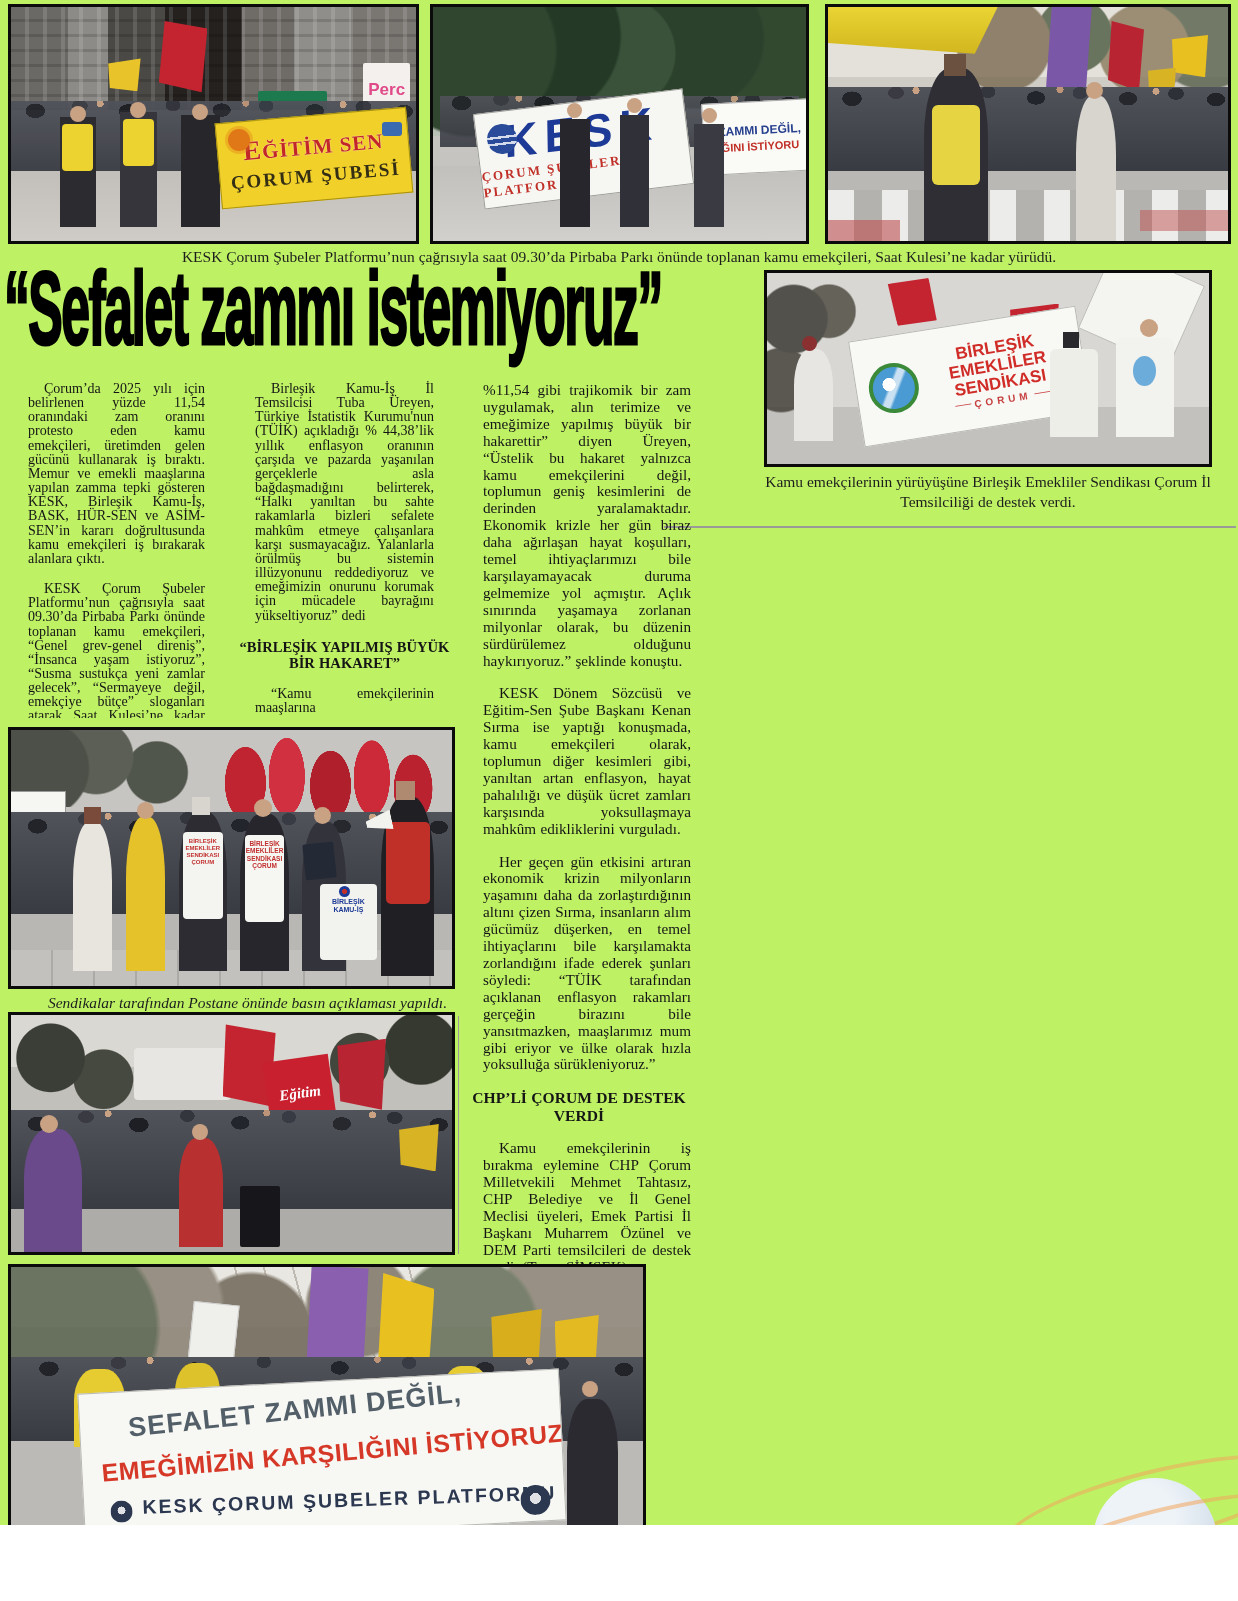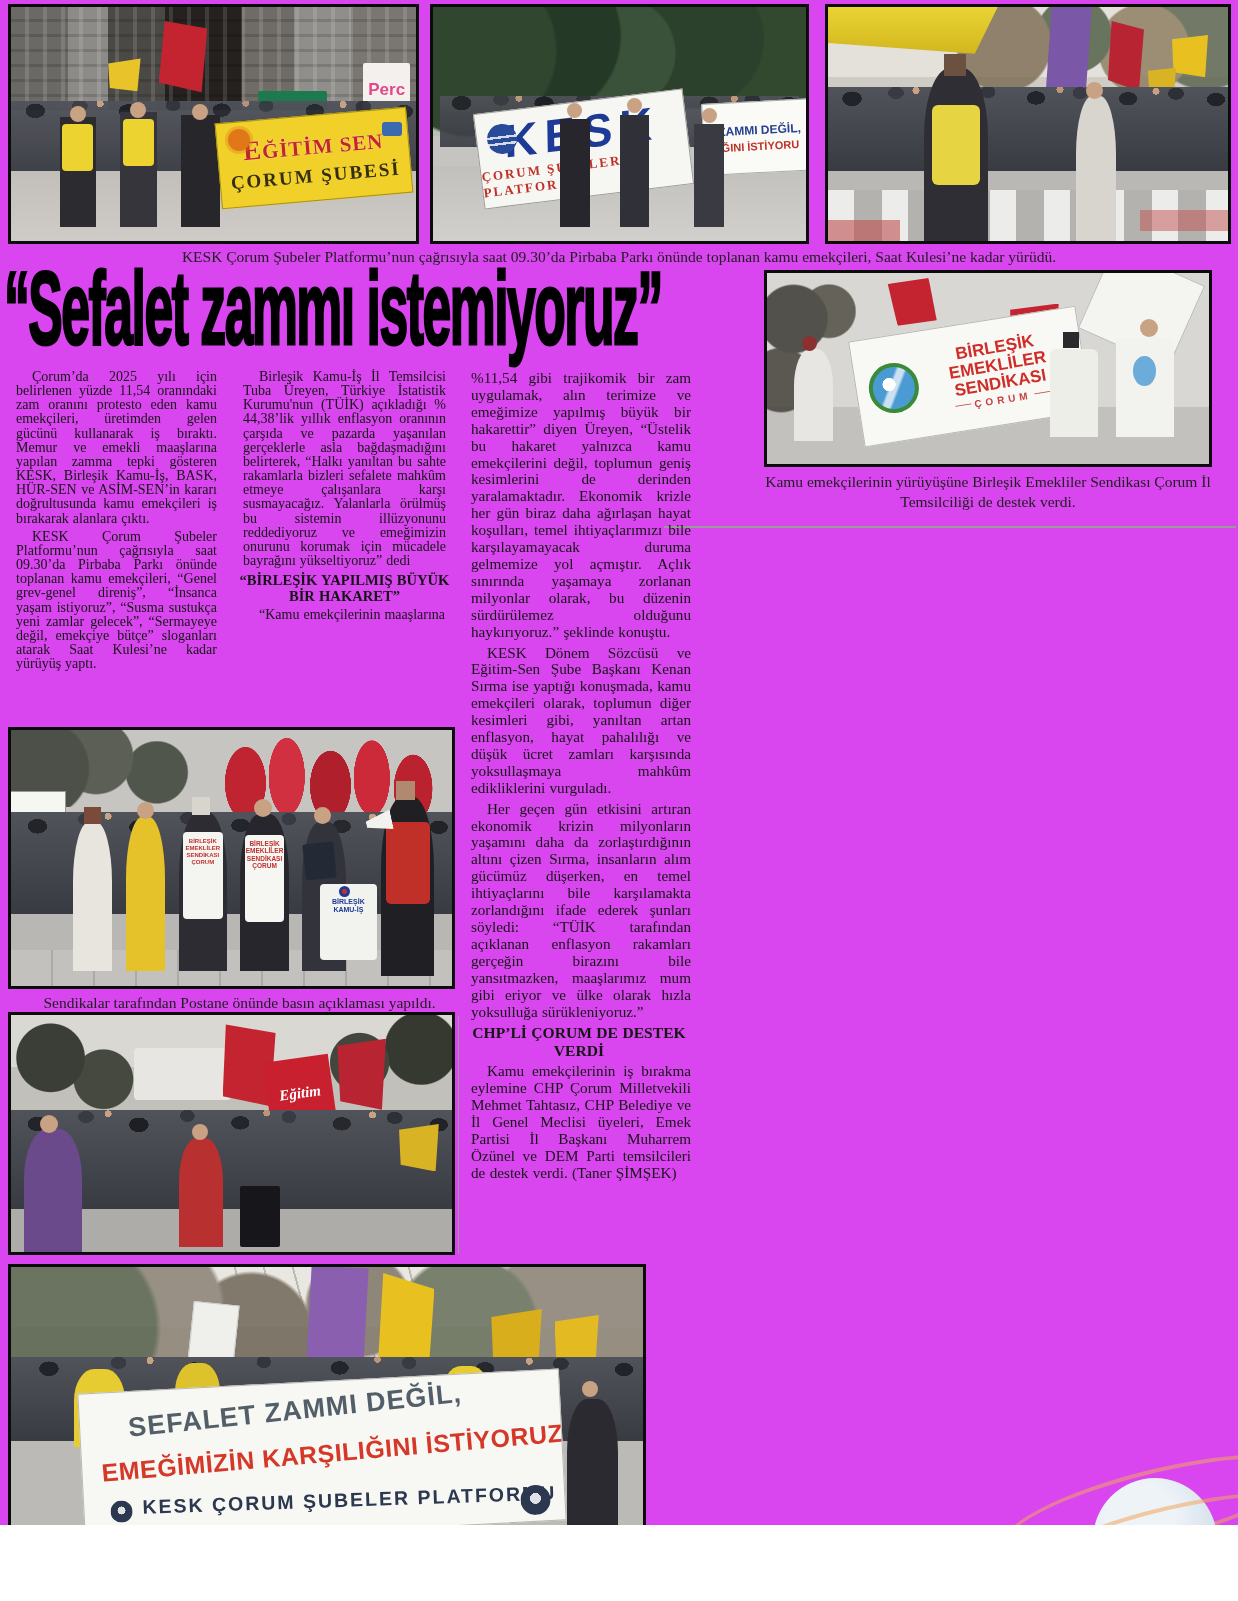--- a/index.html
+++ b/index.html
@@ -1,16 +1,16 @@
 <!DOCTYPE html>
 <html><head>
 <meta charset="utf-8">
 <style>
   html,body{margin:0;padding:0;background:#ffffff;}
-  .page{position:relative;width:1238px;height:1525px;background:#d946ef;overflow:hidden;
+  .page{position:relative;width:1238px;height:1525px;background:#bef264;overflow:hidden;
         font-family:"Liberation Serif",serif;color:#151515;}
 
   
   .pframe{position:absolute;box-sizing:border-box;border:3px solid #0b0b0b;overflow:hidden;background:#c9c7c3;}
   .abs{position:absolute;}
 
   
   .crowdtex{position:absolute;
     background-image:
       radial-gradient(ellipse 16px 12px at 6% 14%, #23242a 60%, transparent 61%),
@@ -157,21 +157,21 @@
   .rule-right{position:absolute;left:664px;top:526px;width:572px;height:0;border-top:2px solid #9a9a98;}
 
   
   .col{position:absolute;top:366px;text-align:justify;}
   .c12{font-size:14px;line-height:14.15px;word-spacing:.5px;height:352px;overflow:hidden;}
   .col1{left:12px;width:209px;}
   .col2{left:239px;width:211px;}
   .col3{left:467px;width:281px;height:898px;overflow:hidden;
         font-size:15.2px;line-height:16.9px;word-spacing:.5px;}
   .c3spacer{float:right;width:57px;height:740px;margin-top:152px;}
-  .body-p{margin:4px;text-indent:16px;}
+  .body-p{margin:16px;text-indent:16px;}
   .cont{text-indent:0;}
   .subhead{margin:1px 0;font-weight:bold;text-align:center;text-indent:0;font-size:14.6px;line-height:16px;}
   .col3 .subhead{font-size:15.6px;line-height:17.5px;}
 
   
   .m1{left:8px;top:727px;width:447px;height:262px;}
   .m1-bg{left:0;top:0;width:100%;height:100%;background:linear-gradient(#c7c5c1 0 55%,#b9b7b3 55%);}
   .m1-trees{left:0;top:0;width:55%;height:30%;
      background-image:
       radial-gradient(circle at 12% 50%, #3f443b 0 22%, transparent 23%),
@@ -210,21 +210,21 @@
   .m1-f6{left:84%;top:26%;width:12%;height:70%;background:#1f1f24;border-radius:40% 40% 0 0;}
   .m1-h6{left:87.2%;top:20%;width:19px;height:19px;background:#b08a70;}
   .m1-rvest{left:85%;top:36%;width:10%;height:32%;background:#c03028;border-radius:5px;}
   .m1-mega{left:80.5%;top:32%;width:26px;height:20px;background:#f2f2ee;
      clip-path:polygon(0 35%,100% 0,100% 100%,0 65%);transform:rotate(-12deg);}
   .m1-kamu{left:70%;top:60%;width:13%;height:30%;background:#f2f2ee;border-radius:4px;
      font-size:7px;line-height:8px;color:#1d3a96;font-family:"Liberation Sans",sans-serif;font-weight:bold;
      text-align:center;padding-top:14px;box-sizing:border-box;overflow:hidden;}
   .m1-kamu::before{content:"";position:absolute;left:34%;top:2px;width:11px;height:11px;border-radius:50%;
      background:radial-gradient(circle,#c03028 0 35%,#1d3a96 36%);}
-  .m1cap{left:16px;top:994px;width:447px;}
+  .m1cap{left:24px;top:994px;width:447px;font-style:italic;}
 
   
   .m2{left:8px;top:1012px;width:447px;height:243px;}
   .m2-sky{left:0;top:0;width:100%;height:100%;background:linear-gradient(#dad8d2 0 22%,#c2c0ba 22% 60%,#aeaca8 60%);}
   .m2-trl{left:0;top:0;width:30%;height:45%;
      background-image:radial-gradient(circle at 30% 40%, #3a3e36 0 30%, transparent 31%),
                       radial-gradient(circle at 70% 60%, #46493f 0 26%, transparent 27%);}
   .m2-trr{right:0;top:0;width:35%;height:40%;
      background-image:radial-gradient(circle at 40% 50%, #43463c 0 28%, transparent 29%),
                       radial-gradient(circle at 80% 35%, #36392f 0 26%, transparent 27%);}

